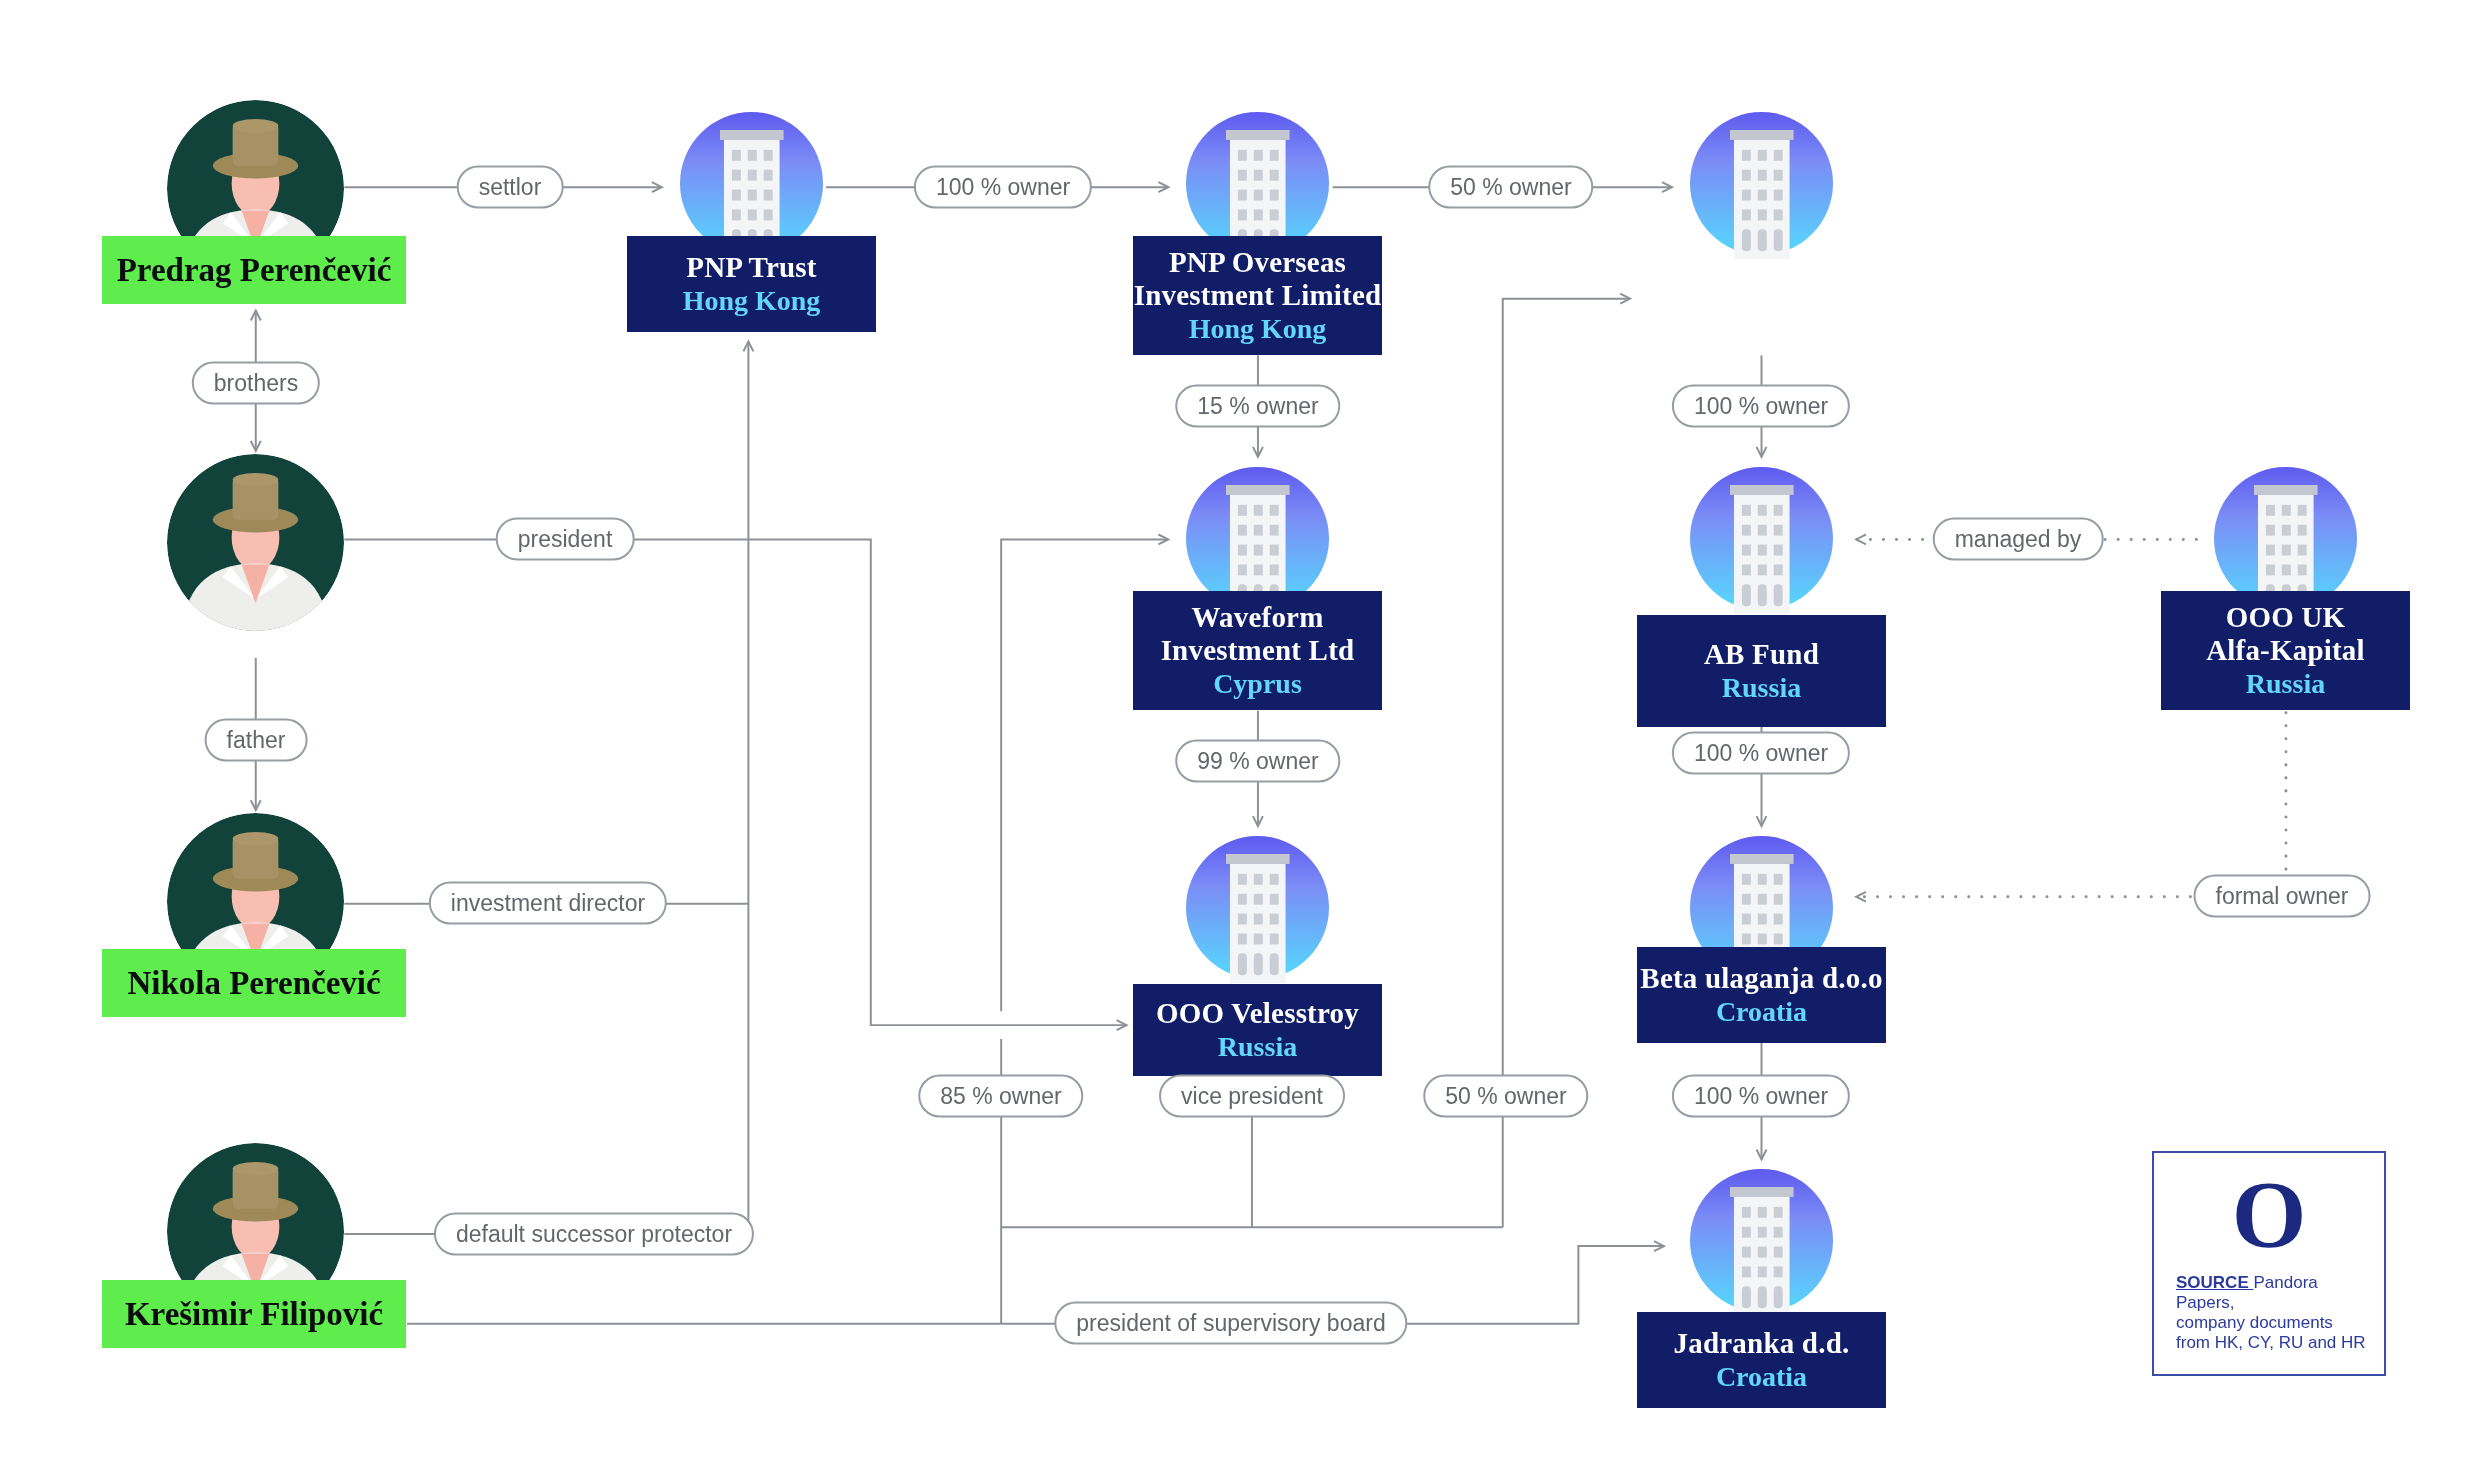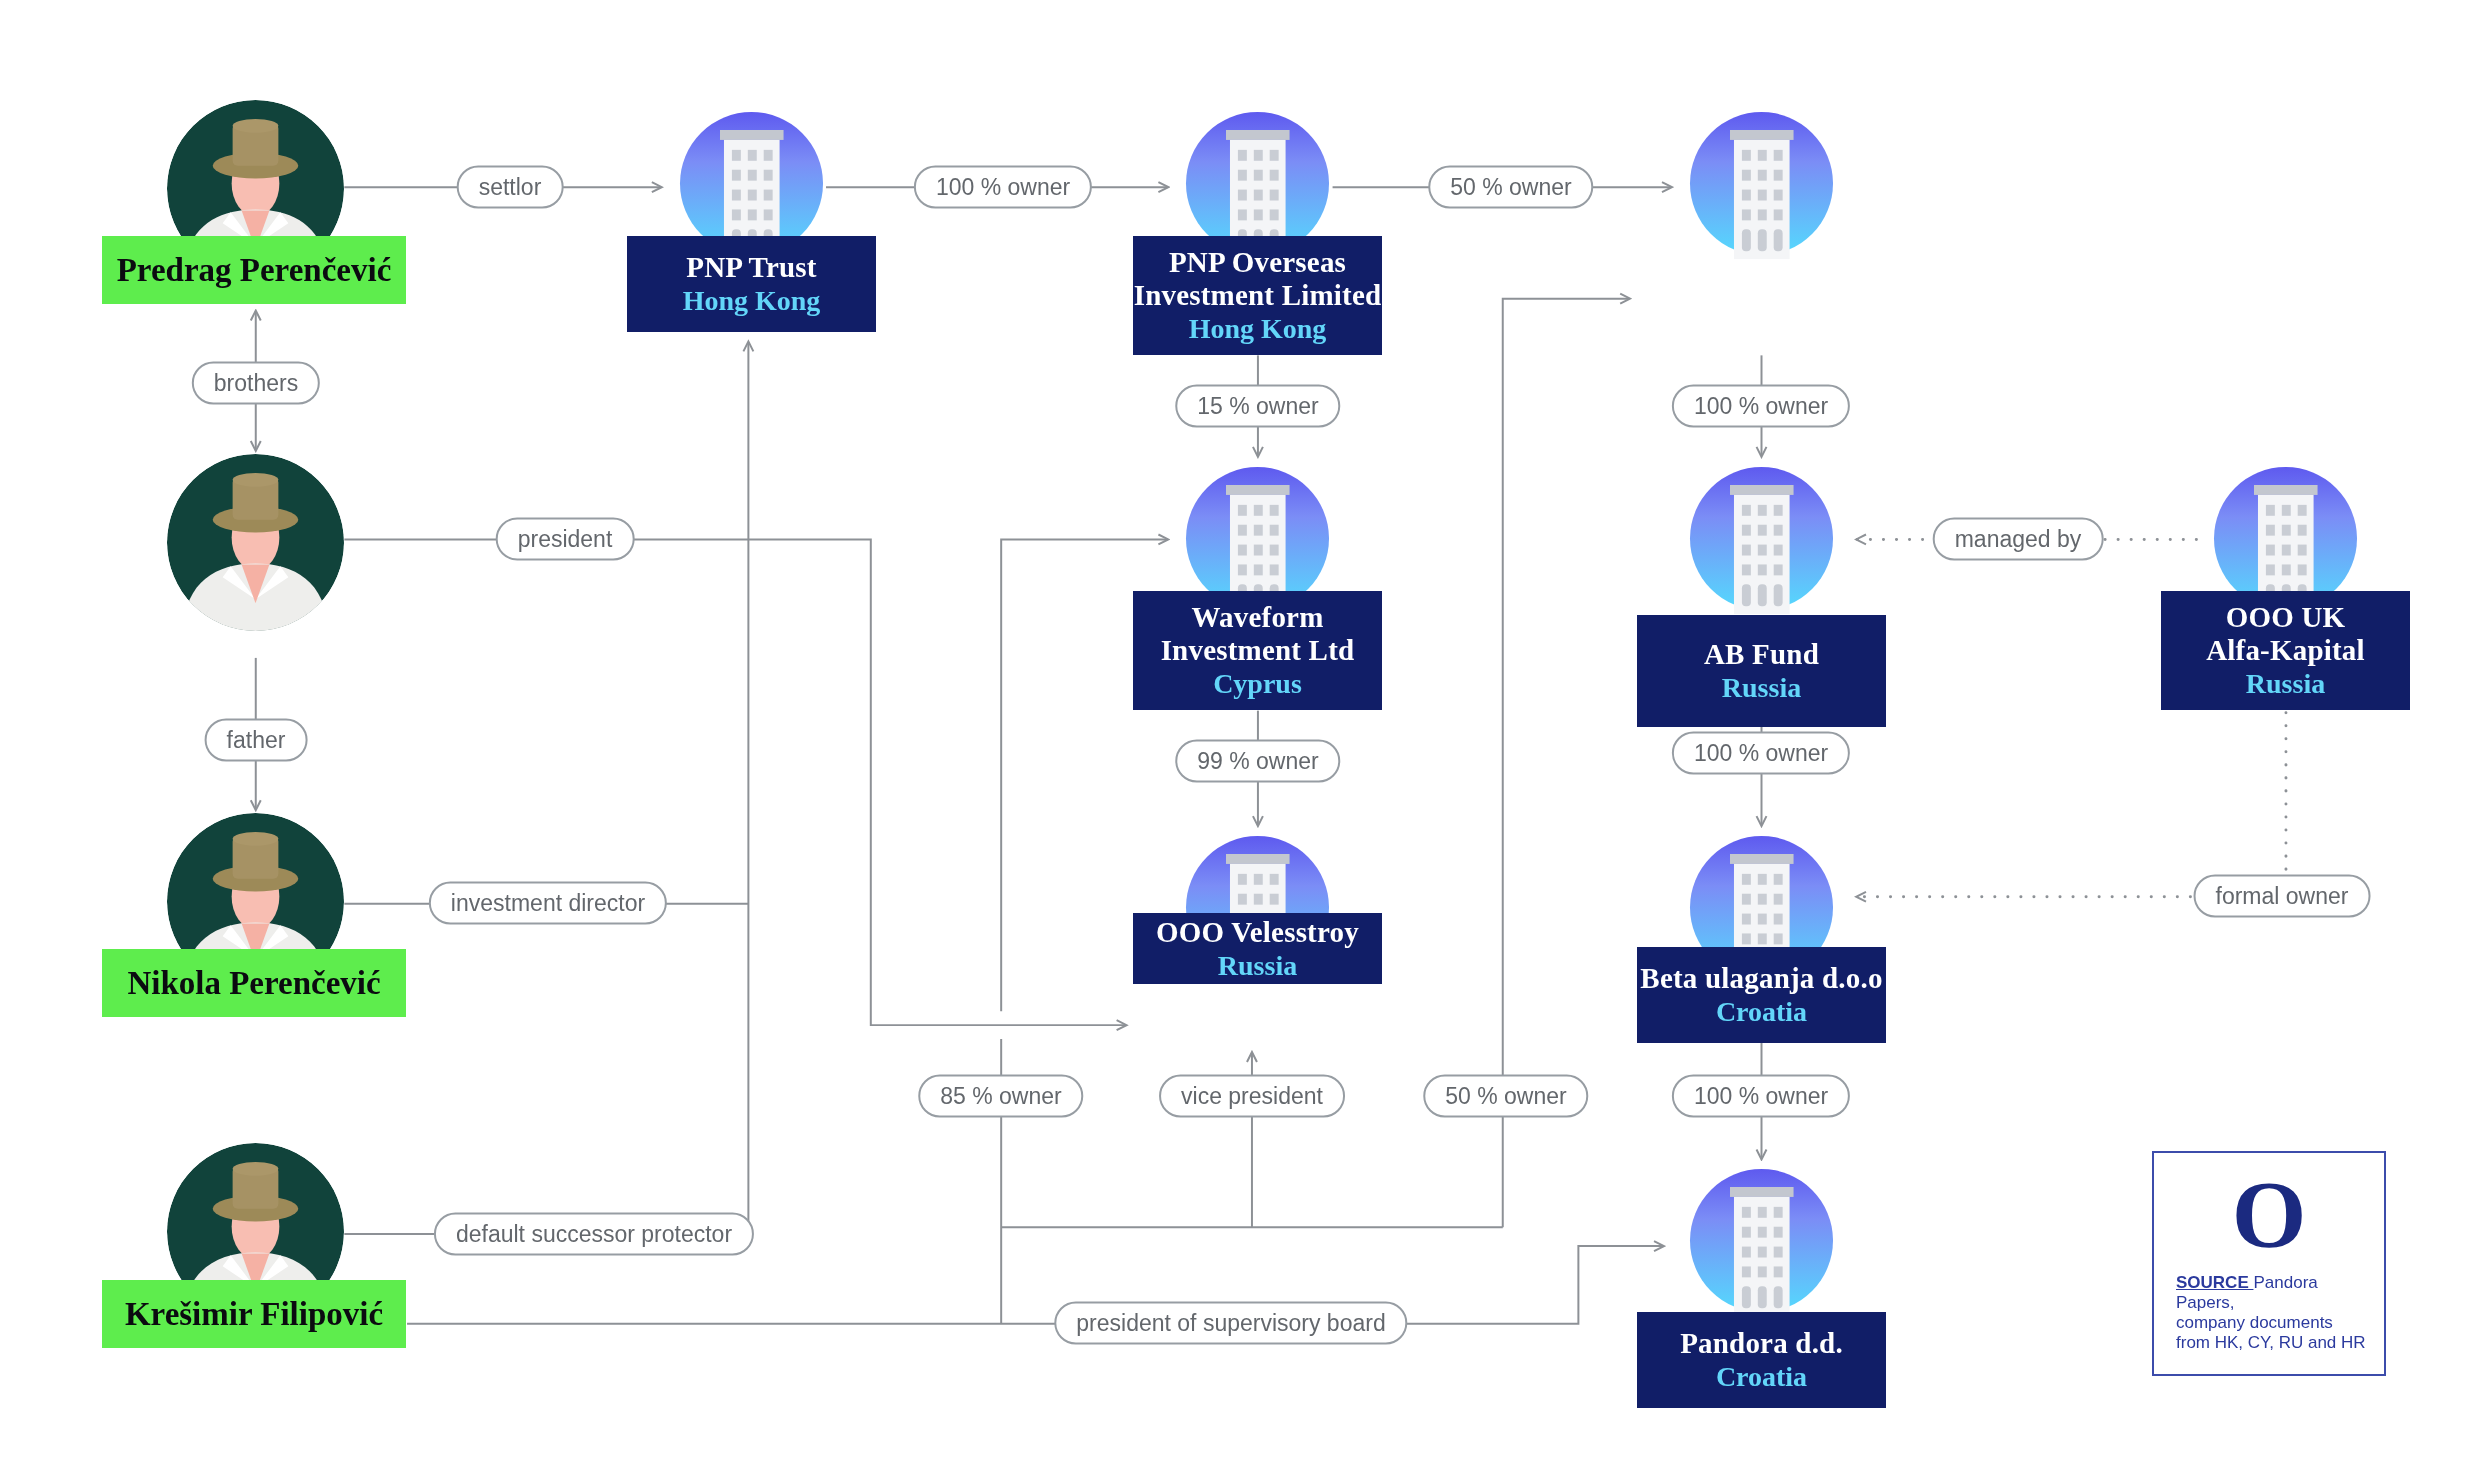--- a/index.html
+++ b/index.html
@@ -338,21 +338,21 @@
           <rect x="44" y="60" width="9" height="11"></rect>
       <rect x="12" y="80" width="9" height="11"></rect>
           <rect x="28" y="80" width="9" height="11"></rect>
           <rect x="44" y="80" width="9" height="11"></rect>
       <rect x="12" y="100" width="9" height="22" rx="4"></rect>
           <rect x="28" y="100" width="9" height="22" rx="4"></rect>
           <rect x="44" y="100" width="9" height="22" rx="4"></rect>
         </g>
     </svg>
   </div>
-  <div class="plate" style="left:1133px;top:913px;height:71px">
+  <div class="plate" style="left:1133px;top:984px;height:92px">
     <span class="nm">OOO Velesstroy</span>
     <span class="loc">Russia</span>
   </div>
 
   <div class="ccircle" style="left:1690px;top:836px">
     <svg width="143" height="143" viewBox="0 0 144 144" style="position:absolute;left:40px;top:18px">
       <rect x="0" y="0" width="64" height="10" fill="#c3c7cf"></rect>
         <rect x="4" y="10" width="56" height="120" fill="#f4f5f7"></rect>
       <g fill="#c9cdd4">
           <rect x="12" y="20" width="9" height="11"></rect>
@@ -395,21 +395,21 @@
       <rect x="12" y="80" width="9" height="11"></rect>
           <rect x="28" y="80" width="9" height="11"></rect>
           <rect x="44" y="80" width="9" height="11"></rect>
       <rect x="12" y="100" width="9" height="22" rx="4"></rect>
           <rect x="28" y="100" width="9" height="22" rx="4"></rect>
           <rect x="44" y="100" width="9" height="22" rx="4"></rect>
         </g>
     </svg>
   </div>
   <div class="plate" style="left:1637px;top:1312px;height:96px">
-    <span class="nm">Pandora d.d.</span>
+    <span class="nm">Jadranka d.d.</span>
     <span class="loc">Croatia</span>
   </div>
 
   <div class="pill" style="left:510px;top:187px">settlor</div>
   <div class="pill" style="left:1003px;top:187px">100 % owner</div>
   <div class="pill" style="left:1511px;top:187px">50 % owner</div>
   <div class="pill" style="left:256px;top:383px">brothers</div>
   <div class="pill" style="left:256px;top:740px">father</div>
   <div class="pill" style="left:565px;top:539px">president</div>
   <div class="pill" style="left:1258px;top:406px">15 % owner</div>

